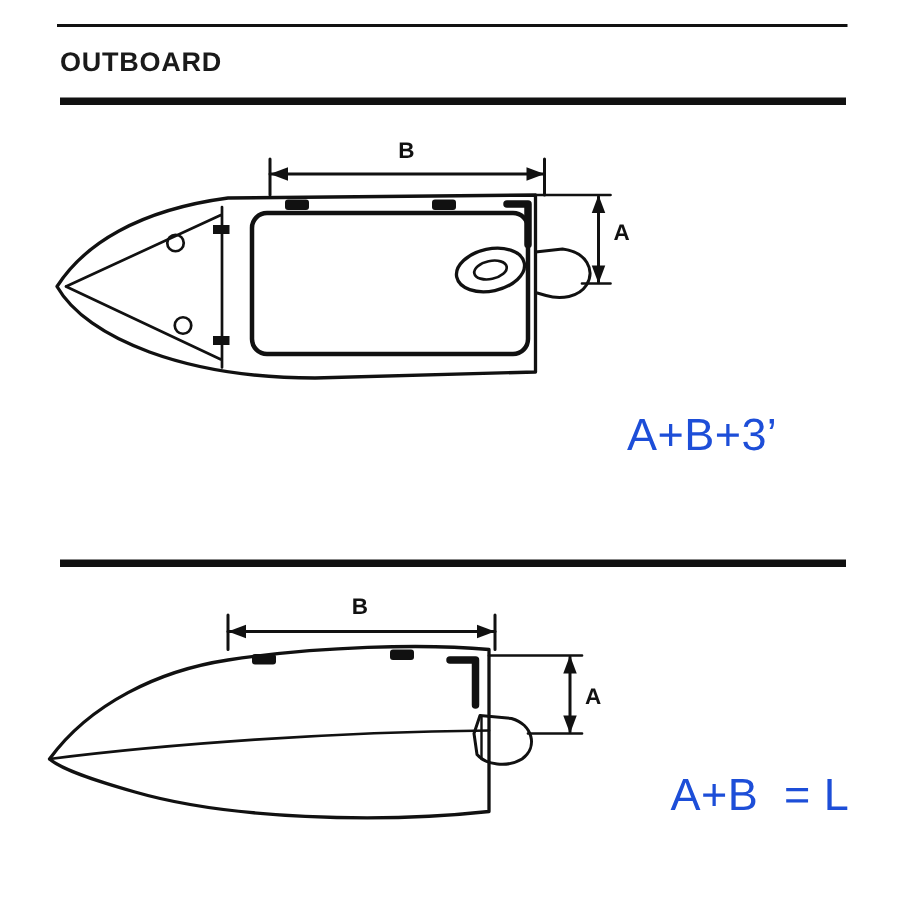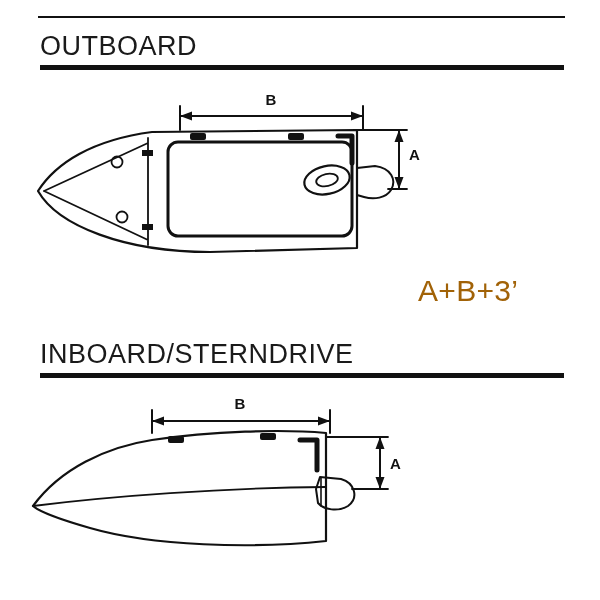--- a/index.html
+++ b/index.html
@@ -1,52 +1,51 @@
 <!DOCTYPE html>
 <html><head>
 <meta charset="utf-8">
 <style>
   html,body{margin:0;padding:0;background:#ffffff;}
   .page{
     position:relative;width:600px;height:600px;background:#ffffff;
     font-family:"Liberation Sans",sans-serif;color:#111;overflow:hidden;
   }
   .heading{
-    position:absolute;left:40px;font-weight:normal;font-size:27px;
+    position:absolute;left:40px;font-weight:bold;font-size:18px;
     letter-spacing:.5px;color:#1a1a1a;white-space:pre;
   }
   #heading-outboard{top:31px;}
   #heading-inboard{top:339px;}
   .rule{position:absolute;left:40px;width:524px;height:5px;background:#111;}
   #rule-top{top:16px;height:2px;left:38px;width:527px;}
   #rule-outboard{top:65px;}
   #rule-inboard{top:373px;}
   .formula{
-    position:absolute;font-size:30px;line-height:34px;color:#a16207;
+    position:absolute;font-size:30px;line-height:34px;color:#1d4ed8;
     white-space:pre;letter-spacing:.3px;
   }
   #formula-outboard{left:418px;top:206px;}
   #formula-inboard{left:447px;top:514px;}
   svg.diagram{position:absolute;left:0;top:0;}
   svg text{
     font-family:"Liberation Sans",sans-serif;font-size:15px;
     font-weight:bold;fill:#111;stroke:none;
   }
 </style>
 </head>
 <body>
 
 <div class="page">
 
   <div class="rule" id="rule-top"></div>
 
   <div class="heading" id="heading-outboard">OUTBOARD</div>
   <div class="rule" id="rule-outboard"></div>
 
-  <div class="heading" id="heading-inboard">INBOARD/STERNDRIVE</div>
   <div class="rule" id="rule-inboard"></div>
 
   <svg class="diagram" width="600" height="600" viewBox="0 0 600 600">
 
     <g stroke="#111" fill="none" stroke-width="2.2" stroke-linejoin="round" stroke-linecap="round">
       <path d="M38 191 C56 163 92 140 152 132 L357 130 L357 248 L210 252 C125 252 58 226 38 191 Z"></path>
       <path stroke-width="1.8" d="M44 191 L148 143 M44 191 L148 240 M148 138 L148 245"></path>
       <circle cx="117" cy="162" r="5.5" stroke-width="1.8"></circle>
       <circle cx="122" cy="217" r="5.5" stroke-width="1.8"></circle>
       <rect x="142" y="150" width="11" height="6" fill="#111" stroke="none"></rect>
@@ -100,14 +99,15 @@
       <polygon points="380,437 375.5,449 384.5,449" fill="#111" stroke="none"></polygon>
       <polygon points="380,489 375.5,477 384.5,477" fill="#111" stroke="none"></polygon>
       <text x="390" y="469" text-anchor="start">A</text>
     </g>
   </svg>
 
   <div class="formula" id="formula-outboard">
     <div>A+B+3’</div>
   </div>
 
+  <div class="formula" id="formula-inboard">A+B  = L</div>
 
 </div>
 
 </body></html>

